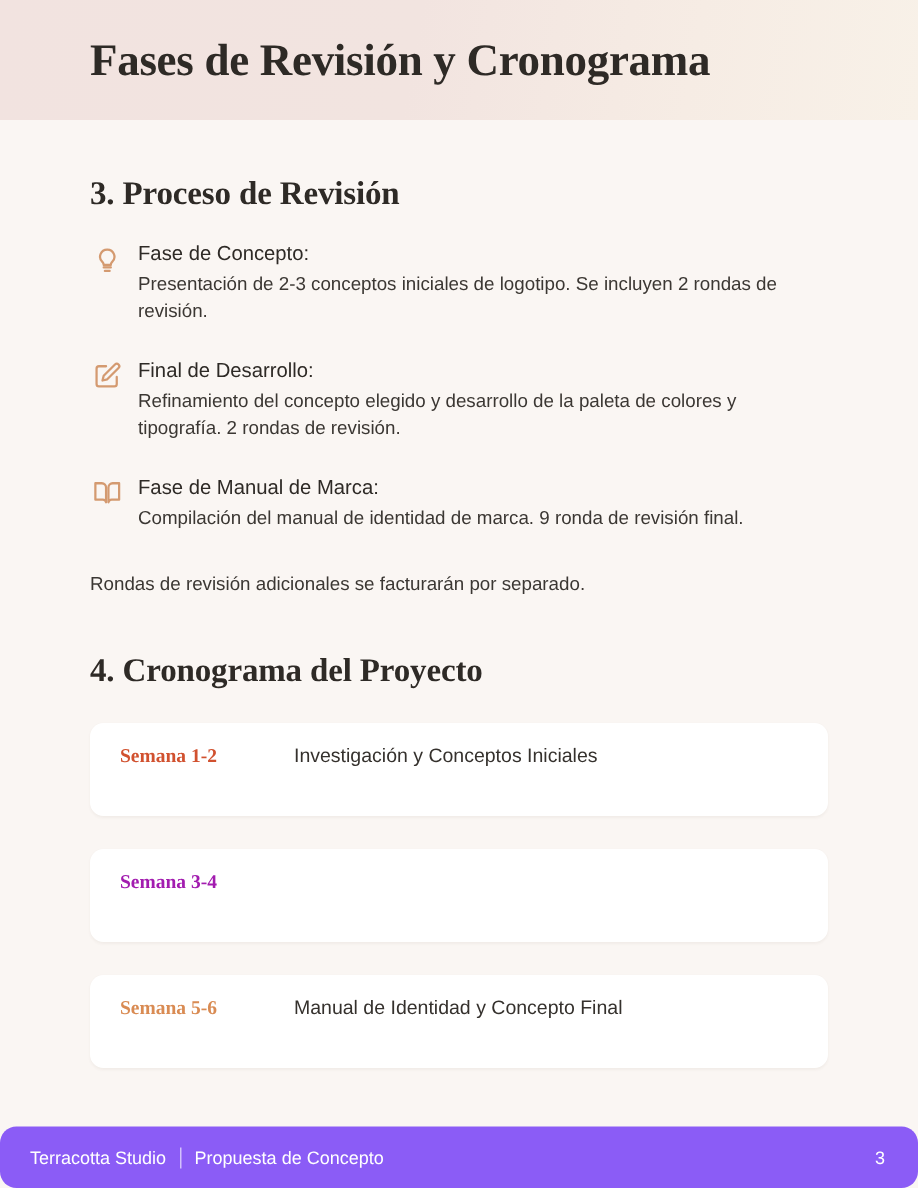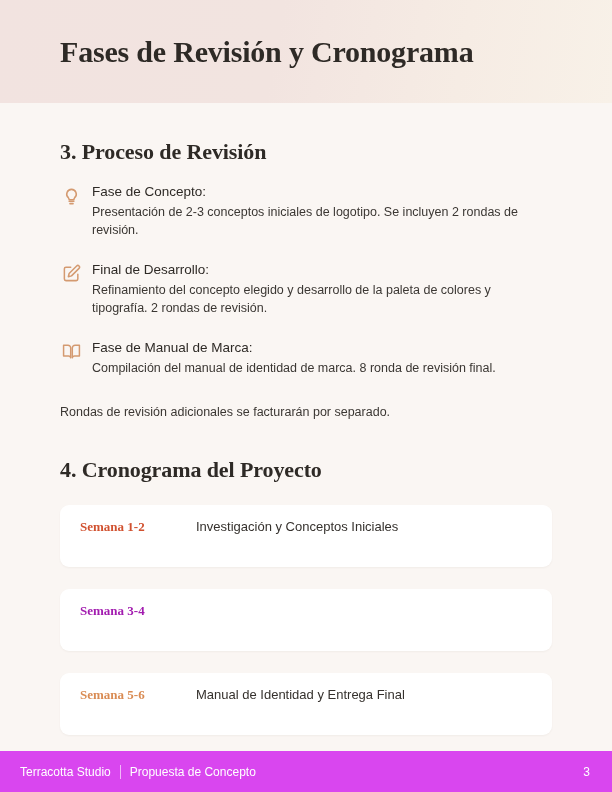--- a/index.html
+++ b/index.html
@@ -10,21 +10,21 @@
     width: 612px;
     height: 792px;
     background: #faf6f3;
     font-family: "Liberation Sans", sans-serif;
     position: relative;
     overflow: hidden;
   }
 
   
   .header {
-    height: 103px;
+    height: 80px;
     background: linear-gradient(100deg, #f2e3e0 0%, #f2e4e0 45%, #f6ece4 75%, #f8f1e8 100%);
     display: flex;
     align-items: center;
     box-sizing: border-box;
     padding: 0 60px;
   }
   .header-title {
     font-family: "Liberation Serif", serif;
     font-size: 30px;
     font-weight: 700;
@@ -127,26 +127,27 @@
     line-height: 1.3;
   }
 
   
   .footer {
     position: absolute;
     left: 0;
     bottom: 0;
     width: 612px;
     height: 41px;
-    background: #d946ef;
+    background: #8b5cf6;
     display: flex;
     align-items: center;
     justify-content: space-between;
     box-sizing: border-box;
     padding: 0 22px 0 20px;
+    border-radius: 11px;
   }
   .footer-left {
     display: flex;
     align-items: center;
     font-size: 12px;
     color: #ffffff;
   }
   .footer-sep {
     display: inline-block;
     width: 1px;
@@ -201,21 +202,21 @@
 
     <div class="phase-item">
       <span class="phase-icon">
         <svg width="19" height="19" viewBox="0 0 24 24" fill="none" stroke="currentColor" stroke-width="1.9" stroke-linecap="round" stroke-linejoin="round">
           <path d="M2 4h5.5A3.5 3.5 0 0 1 11 7.5V20a2.8 2.8 0 0 0-2.8-2.2H2z"></path>
           <path d="M22 4h-5.5A3.5 3.5 0 0 0 13 7.5V20a2.8 2.8 0 0 1 2.8-2.2H22z"></path>
         </svg>
       </span>
       <div class="phase-body">
         <p class="phase-title">Fase de Manual de Marca:</p>
-        <p class="phase-desc">Compilación del manual de identidad de marca. 8 ronda de revisión final.</p>
+        <p class="phase-desc">Compilación del manual de identidad de marca. 9 ronda de revisión final.</p>
       </div>
     </div>
 
   </div>
 
   <p class="note-text">Rondas de revisión adicionales se facturarán por separado.</p>
 
   <h2 class="section-heading">4. Cronograma del Proyecto</h2>
 
   <div class="timeline">
@@ -224,21 +225,21 @@
       <span class="timeline-week" style="color:#d1512f">Semana 1-2</span>
       <span class="timeline-label">Investigación y Conceptos Iniciales</span>
     </div>
 
     <div class="timeline-card">
       <span class="timeline-week" style="color:#a21caf">Semana 3-4</span>
     </div>
 
     <div class="timeline-card">
       <span class="timeline-week" style="color:#d98b53">Semana 5-6</span>
-      <span class="timeline-label">Manual de Identidad y Entrega Final</span>
+      <span class="timeline-label">Manual de Identidad y Concepto Final</span>
     </div>
 
   </div>
 
 </div>
 
 <div class="footer">
   <div class="footer-left">
     <span>Terracotta Studio</span>
     <span class="footer-sep"></span>

